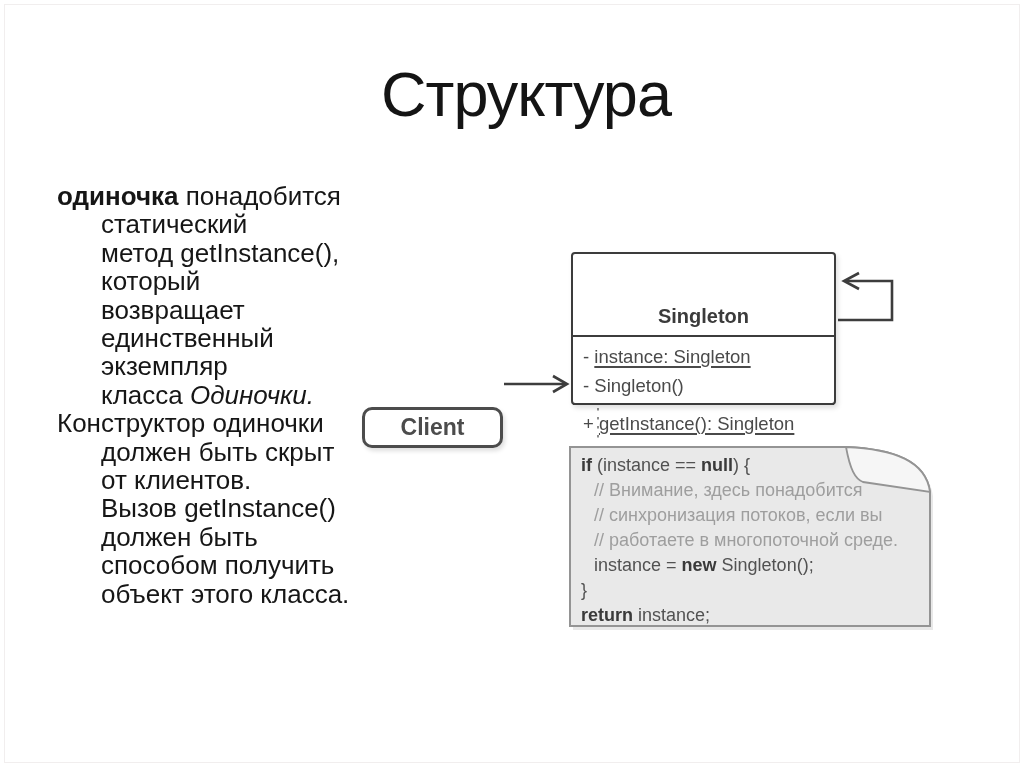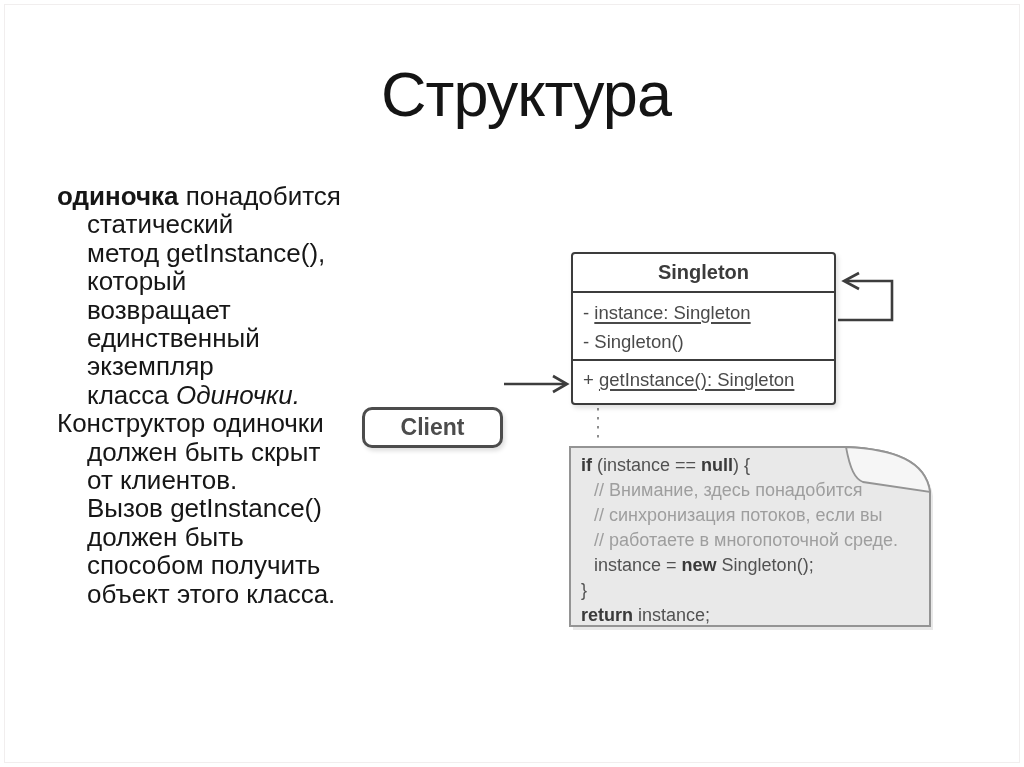--- a/index.html
+++ b/index.html
@@ -13,40 +13,40 @@
   }
   .frame{position:absolute; inset:4px; border:1px solid #f1eeee; pointer-events:none;}
 
   .title{
     position:absolute; top:58px; left:26px; width:1000px;
     text-align:center; font-size:63px; letter-spacing:-1px; color:#141414; white-space:nowrap;
   }
 
   .textblock{position:absolute; left:57px; top:182px; font-size:26px; line-height:28.4px; color:#161616;}
   .tline{white-space:nowrap;}
-  .tline.ind{margin-left:30px;}
+  .tline.ind{margin-left:44px;}
   .tline .b{font-weight:bold;}
   .tline em{font-style:italic;}
 
   svg.overlay{position:absolute; left:0; top:0; pointer-events:none;}
   .conn{stroke:var(--stroke); stroke-width:2.6; fill:none;}
   .dotted{stroke:#8d8d8d; stroke-width:2; fill:none; stroke-dasharray:2.5 6.5;}
   .note-shadow{fill:rgba(0,0,0,0.09);}
   .note-body{fill:var(--note-bg); stroke:var(--note-border); stroke-width:2;}
   .note-flap{fill:#f6f6f6; stroke:var(--note-border); stroke-width:1.8;}
 
   .uml-class{
     position:absolute; left:571px; top:252px; width:265px; height:153px;
     background:#fff; border:2.5px solid var(--box-border); border-radius:4px;
     box-shadow:2px 3px 5px rgba(0,0,0,0.13); box-sizing:border-box; color:var(--uml-text);
   }
   .uml-head{
     height:37px; border-bottom:2.5px solid var(--box-border);
     display:flex; align-items:center; justify-content:center;
-    font-weight:bold; font-size:20px; color:#3b3b3b;
+    font-weight:bold; font-size:20px; color:#3b3b3b;margin-top:44px;
   }
   .uml-fields{
     height:68px; border-bottom:2.5px solid var(--box-border);
     padding:5px 0 0 10px; box-sizing:border-box; font-size:18.5px; line-height:29px;
   }
   .uml-methods{padding:8px 8px 0 10px; font-size:18.5px;}
   .mline{white-space:nowrap;}
   .mline .u{text-decoration:underline; text-underline-offset:3px; text-decoration-thickness:1.5px;}
 
   .client-box{

